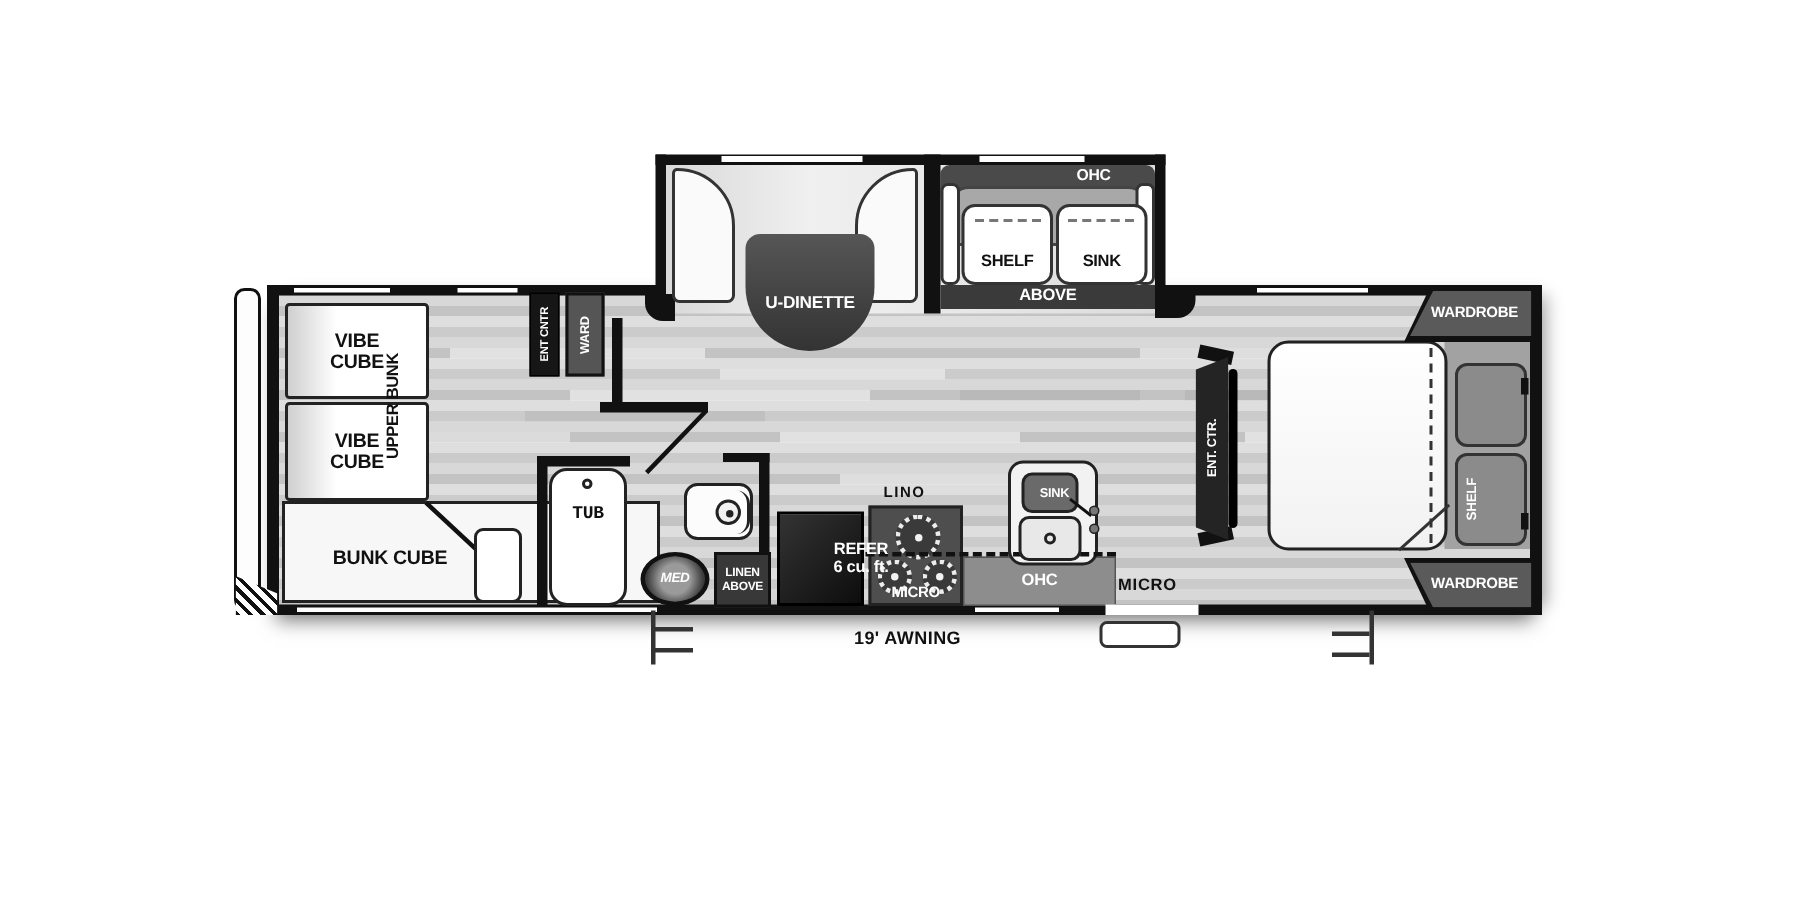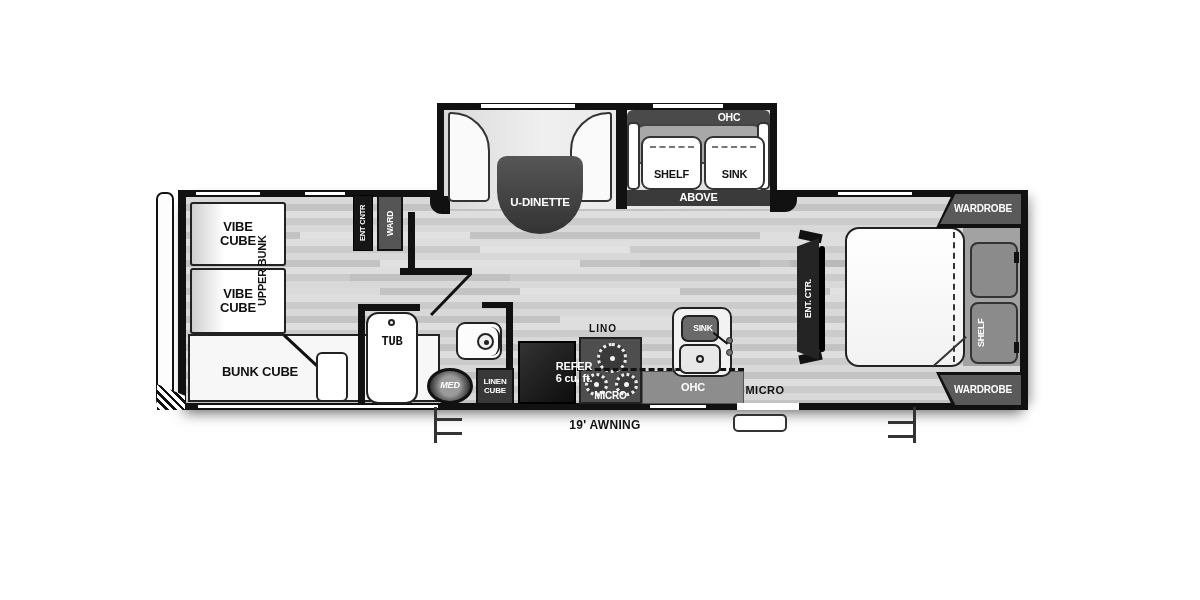--- a/index.html
+++ b/index.html
@@ -82,21 +82,21 @@
   <div class="abs" style="left:456px;top:322px;width:46px;height:38px;background:#fcfcfc;border:2.5px solid #222;border-radius:9px;z-index:5;"></div>
   <div class="abs" style="left:490px;top:327px;width:10px;height:29px;border-right:2.5px solid #222;border-radius:0 9px 9px 0;z-index:6;"></div>
   <div class="abs" style="left:477px;top:333px;width:17px;height:17px;border:2.5px solid #222;border-radius:50%;background:#f0f0f0;z-index:6;"></div>
   <div class="abs" style="left:483.5px;top:339.5px;width:5px;height:5px;background:#222;border-radius:50%;z-index:7;"></div>
 
   <div class="abs" style="left:427px;top:368px;width:46px;height:36px;background:radial-gradient(circle,#9a9a9a 40%,#3c3c3c 75%);border:3px solid #111;border-radius:50%;z-index:5;"></div>
   <div class="lbl white" style="left:427px;top:368px;width:46px;height:36px;font-size:9px;z-index:7;font-style:italic;">MED</div>
 
   <div class="abs" style="left:476px;top:368px;width:38px;height:37px;background:#383838;border:2px solid #111;z-index:5;"></div>
   <div class="lbl two-line white" style="left:476px;top:368px;width:38px;height:37px;font-size:8px;z-index:7;">LINEN
-CUBE</div>
+ABOVE</div>
 
   <div class="abs" style="left:518px;top:341px;width:58px;height:63px;background:linear-gradient(135deg,#333,#0d0d0d);border:2px solid #000;z-index:5;"></div>
   <div class="lbl two-line white" style="left:518px;top:341px;width:58px;height:63px;font-size:11px;z-index:7;margin-left:27px;">REFER
 6 cu. ft.</div>
 
   <div class="abs" style="left:579px;top:337px;width:63px;height:67px;background:#4e4e4e;border:2px solid #222;z-index:5;"></div>
   <div class="burner" style="left:597px;top:343px;width:30px;height:30px;z-index:6;"></div>
   <div class="bdot" style="left:610px;top:356px;width:5px;height:5px;z-index:7;"></div>
   <div class="burner" style="left:585px;top:373px;width:23px;height:23px;z-index:6;"></div>
   <div class="bdot" style="left:594px;top:382px;width:5px;height:5px;z-index:7;"></div>

